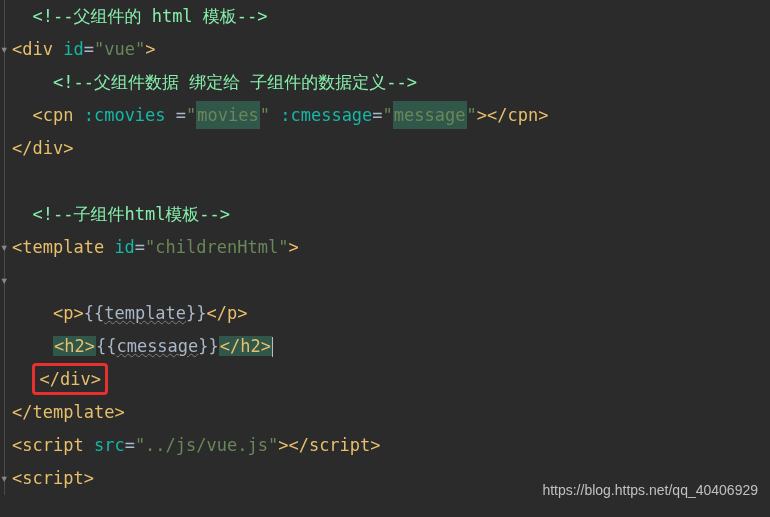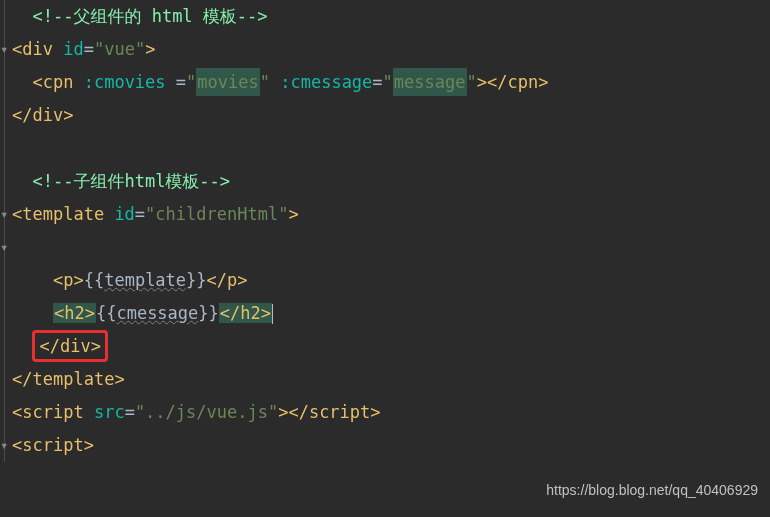--- a/index.html
+++ b/index.html
@@ -74,20 +74,21 @@
 </head>
 <body>
 
 <div class="editor">
   <div class="gutter"></div>
 
   <div class="line">  <span class="comment">&lt;!--父组件的 html 模板--&gt;</span></div>
 
   <div class="line"><span class="fold">▾</span><span class="bracket">&lt;</span><span class="tag">div </span><span class="attr">id</span><span class="op">=</span><span class="str">"vue"</span><span class="bracket">&gt;</span></div>
 
+  <div class="line">    <span class="comment">&lt;!--父组件数据 绑定给 子组件的数据定义--&gt;</span></div>
 
   <div class="line">  <span class="bracket">&lt;</span><span class="tag">cpn </span><span class="attr">:cmovies </span><span class="op">=</span><span class="str">"</span><span class="hl-green">movies</span><span class="str">" </span><span class="attr">:cmessage</span><span class="op">=</span><span class="str">"</span><span class="hl-green">message</span><span class="str">"</span><span class="bracket">&gt;&lt;/</span><span class="tag">cpn</span><span class="bracket">&gt;</span></div>
 
   <div class="line"><span class="bracket">&lt;/</span><span class="tag">div</span><span class="bracket">&gt;</span></div>
 
   <div class="line"> </div>
 
   <div class="line">  <span class="comment">&lt;!--子组件html模板--&gt;</span></div>
 
   <div class="line"><span class="fold">▾</span><span class="bracket">&lt;</span><span class="tag">template </span><span class="attr">id</span><span class="op">=</span><span class="str">"childrenHtml"</span><span class="bracket">&gt;</span></div>
@@ -100,13 +101,13 @@
 
   <div class="line">  <span class="redbox"><span class="bracket">&lt;/</span><span class="tag">div</span><span class="bracket">&gt;</span></span></div>
 
   <div class="line"><span class="bracket">&lt;/</span><span class="tag">template</span><span class="bracket">&gt;</span></div>
 
   <div class="line"><span class="bracket">&lt;</span><span class="tag">script </span><span class="attr">src</span><span class="op">=</span><span class="str">"../js/vue.js"</span><span class="bracket">&gt;&lt;/</span><span class="tag">script</span><span class="bracket">&gt;</span></div>
 
   <div class="line"><span class="fold">▾</span><span class="bracket">&lt;</span><span class="tag">script</span><span class="bracket">&gt;</span></div>
 </div>
 
-<div class="watermark">https://blog.blog.net/qq_40406929</div>
+<div class="watermark">https://blog.https.net/qq_40406929</div>
 
 </body></html>

